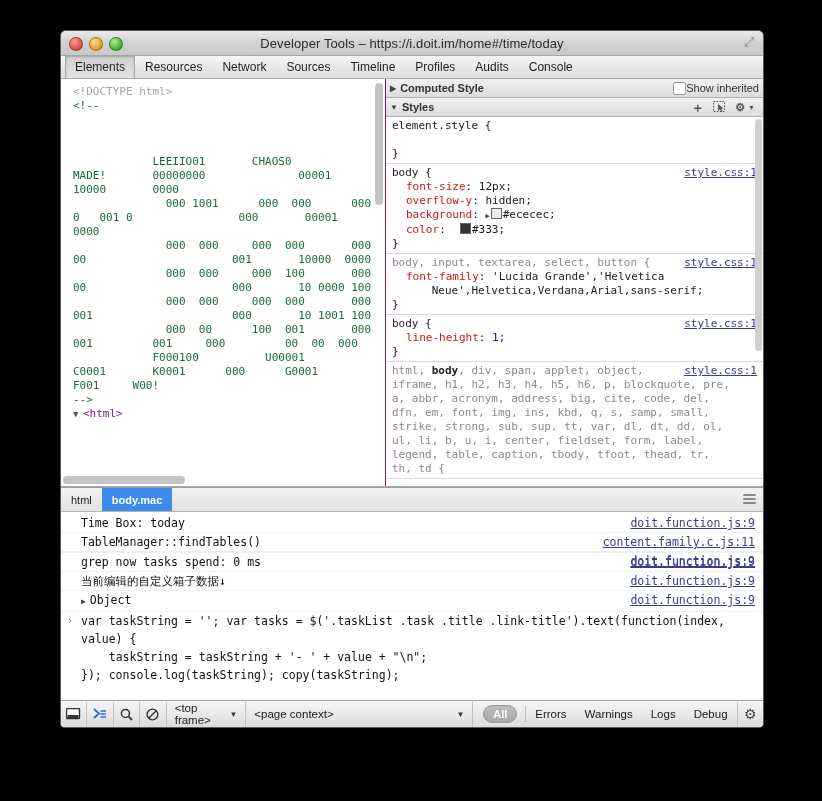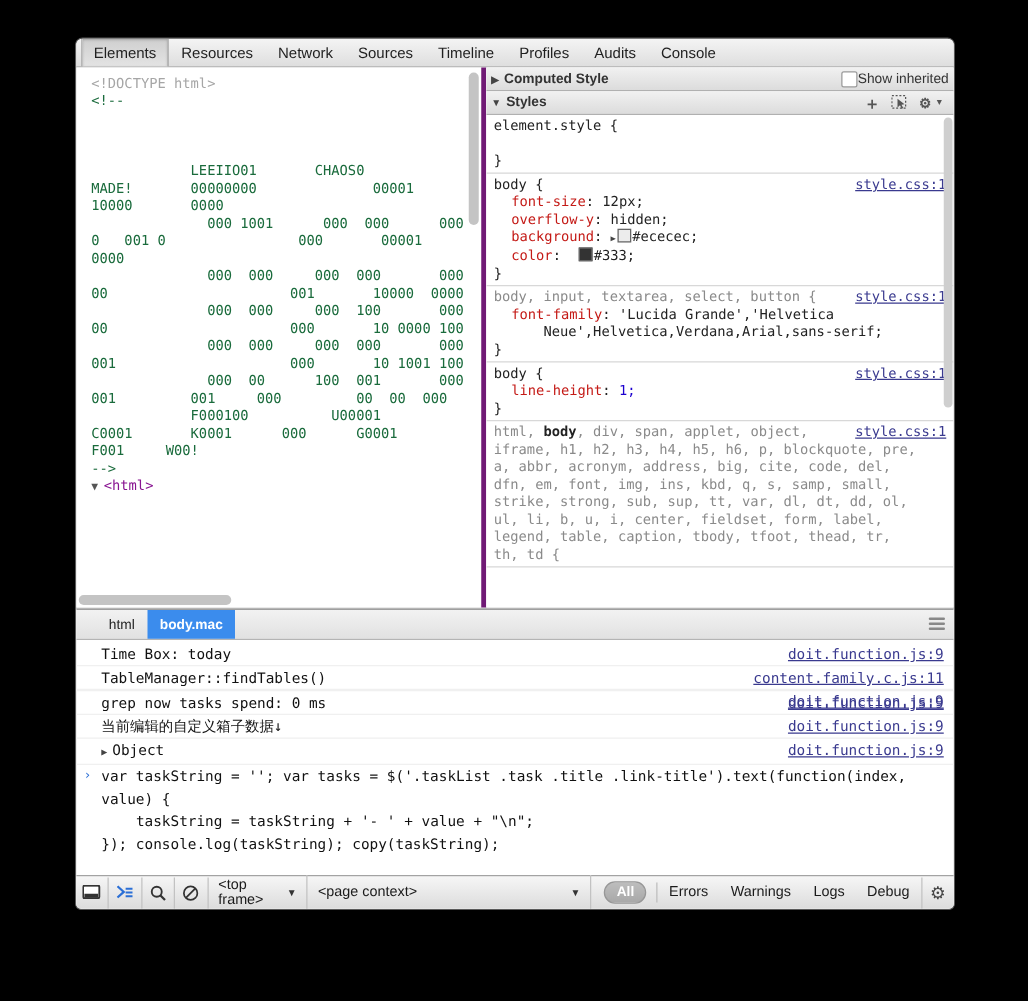--- a/index.html
+++ b/index.html
@@ -93,21 +93,21 @@
     min-height: 0;
     border-bottom: 1px solid #a9a9a9;
     position: relative;
   }
   .pane-left {
     width: 324px;
     flex: 0 0 324px;
     background: #fff;
     position: relative;
     overflow: hidden;
-    border-right: 4px solid #701a75;
+    border-right: 1px solid #701a75;
   }
   .dom-text {
     font-family: "DejaVu Sans Mono", monospace;
     font-size: 11px;
     line-height: 14px;
     padding: 6px 0 0 12px;
     white-space: pre;
     color: #1a7a4c;
   }
   .dom-doctype { color: #a6a6a6; }
@@ -213,21 +213,20 @@
   }
   .crumbbar {
     height: 23px;
     flex: 0 0 23px;
     background: linear-gradient(to bottom,#f2f2f2,#e1e1e1);
     border-top: 1px solid #9f9f9f;
     border-bottom: 1px solid #b4b4b4;
     display: flex; align-items: stretch;
     font-size: 11px;
     position: relative;
-    padding-left: 16px;
   }
   .crumb {
     display: flex; align-items: center;
     padding: 0 10px;
     color: #222;
   }
   .crumb.sel {
     background: #3b8ced;
     color: #fff;
     font-weight: bold;
@@ -314,20 +313,29 @@
     font-size: 14px; color: #444;
   }
 </style>
 </head>
 <body>
 
 <div class="backdrop"></div>
 
 <div class="window">
 
+  <div class="titlebar">
+    <div class="traffic">
+      <span class="tl red"></span>
+      <span class="tl yellow"></span>
+      <span class="tl green"></span>
+    </div>
+    <div class="wtitle">Developer Tools – https://i.doit.im/home#/time/today</div>
+    <div class="resize-corner">⤢</div>
+  </div>
 
   <div class="tabbar">
     <div class="tab active">Elements</div>
     <div class="tab">Resources</div>
     <div class="tab">Network</div>
     <div class="tab">Sources</div>
     <div class="tab">Timeline</div>
     <div class="tab">Profiles</div>
     <div class="tab">Audits</div>
     <div class="tab">Console</div>

